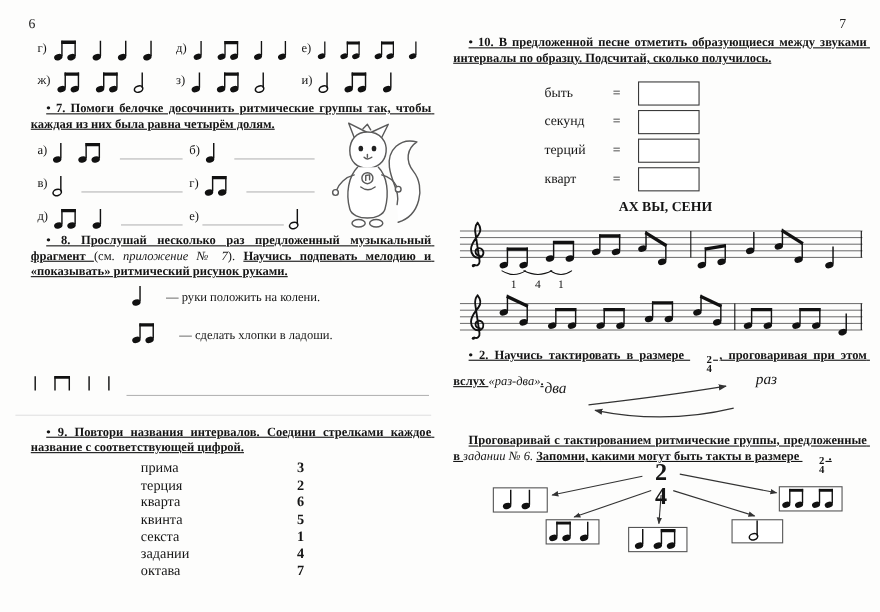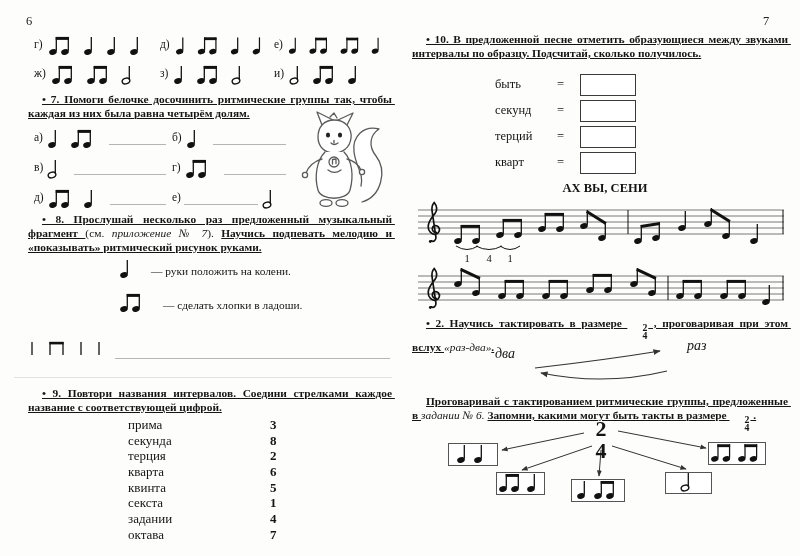--- a/index.html
+++ b/index.html
@@ -272,24 +272,20 @@
   </div>
 
   <div class="sep"></div>
 
   <p class="para" style="left:28px;top:386px;width:364px;"><span class="b">• 9. Повтори названия интервалов. Соедини стрелками каждое название с соответствующей цифрой.</span></p>
 
   <div class="intervals" id="interval-list">
       <div class="ivrow">
         <span class="ivname">прима</span>
         <span class="ivnum">3</span>
-      </div>
-      <div class="ivrow">
-        <span class="ivname">секунда</span>
-        <span class="ivnum">8</span>
       </div>
       <div class="ivrow">
         <span class="ivname">терция</span>
         <span class="ivnum">2</span>
       </div>
       <div class="ivrow">
         <span class="ivname">кварта</span>
         <span class="ivnum">6</span>
       </div>
       <div class="ivrow">

